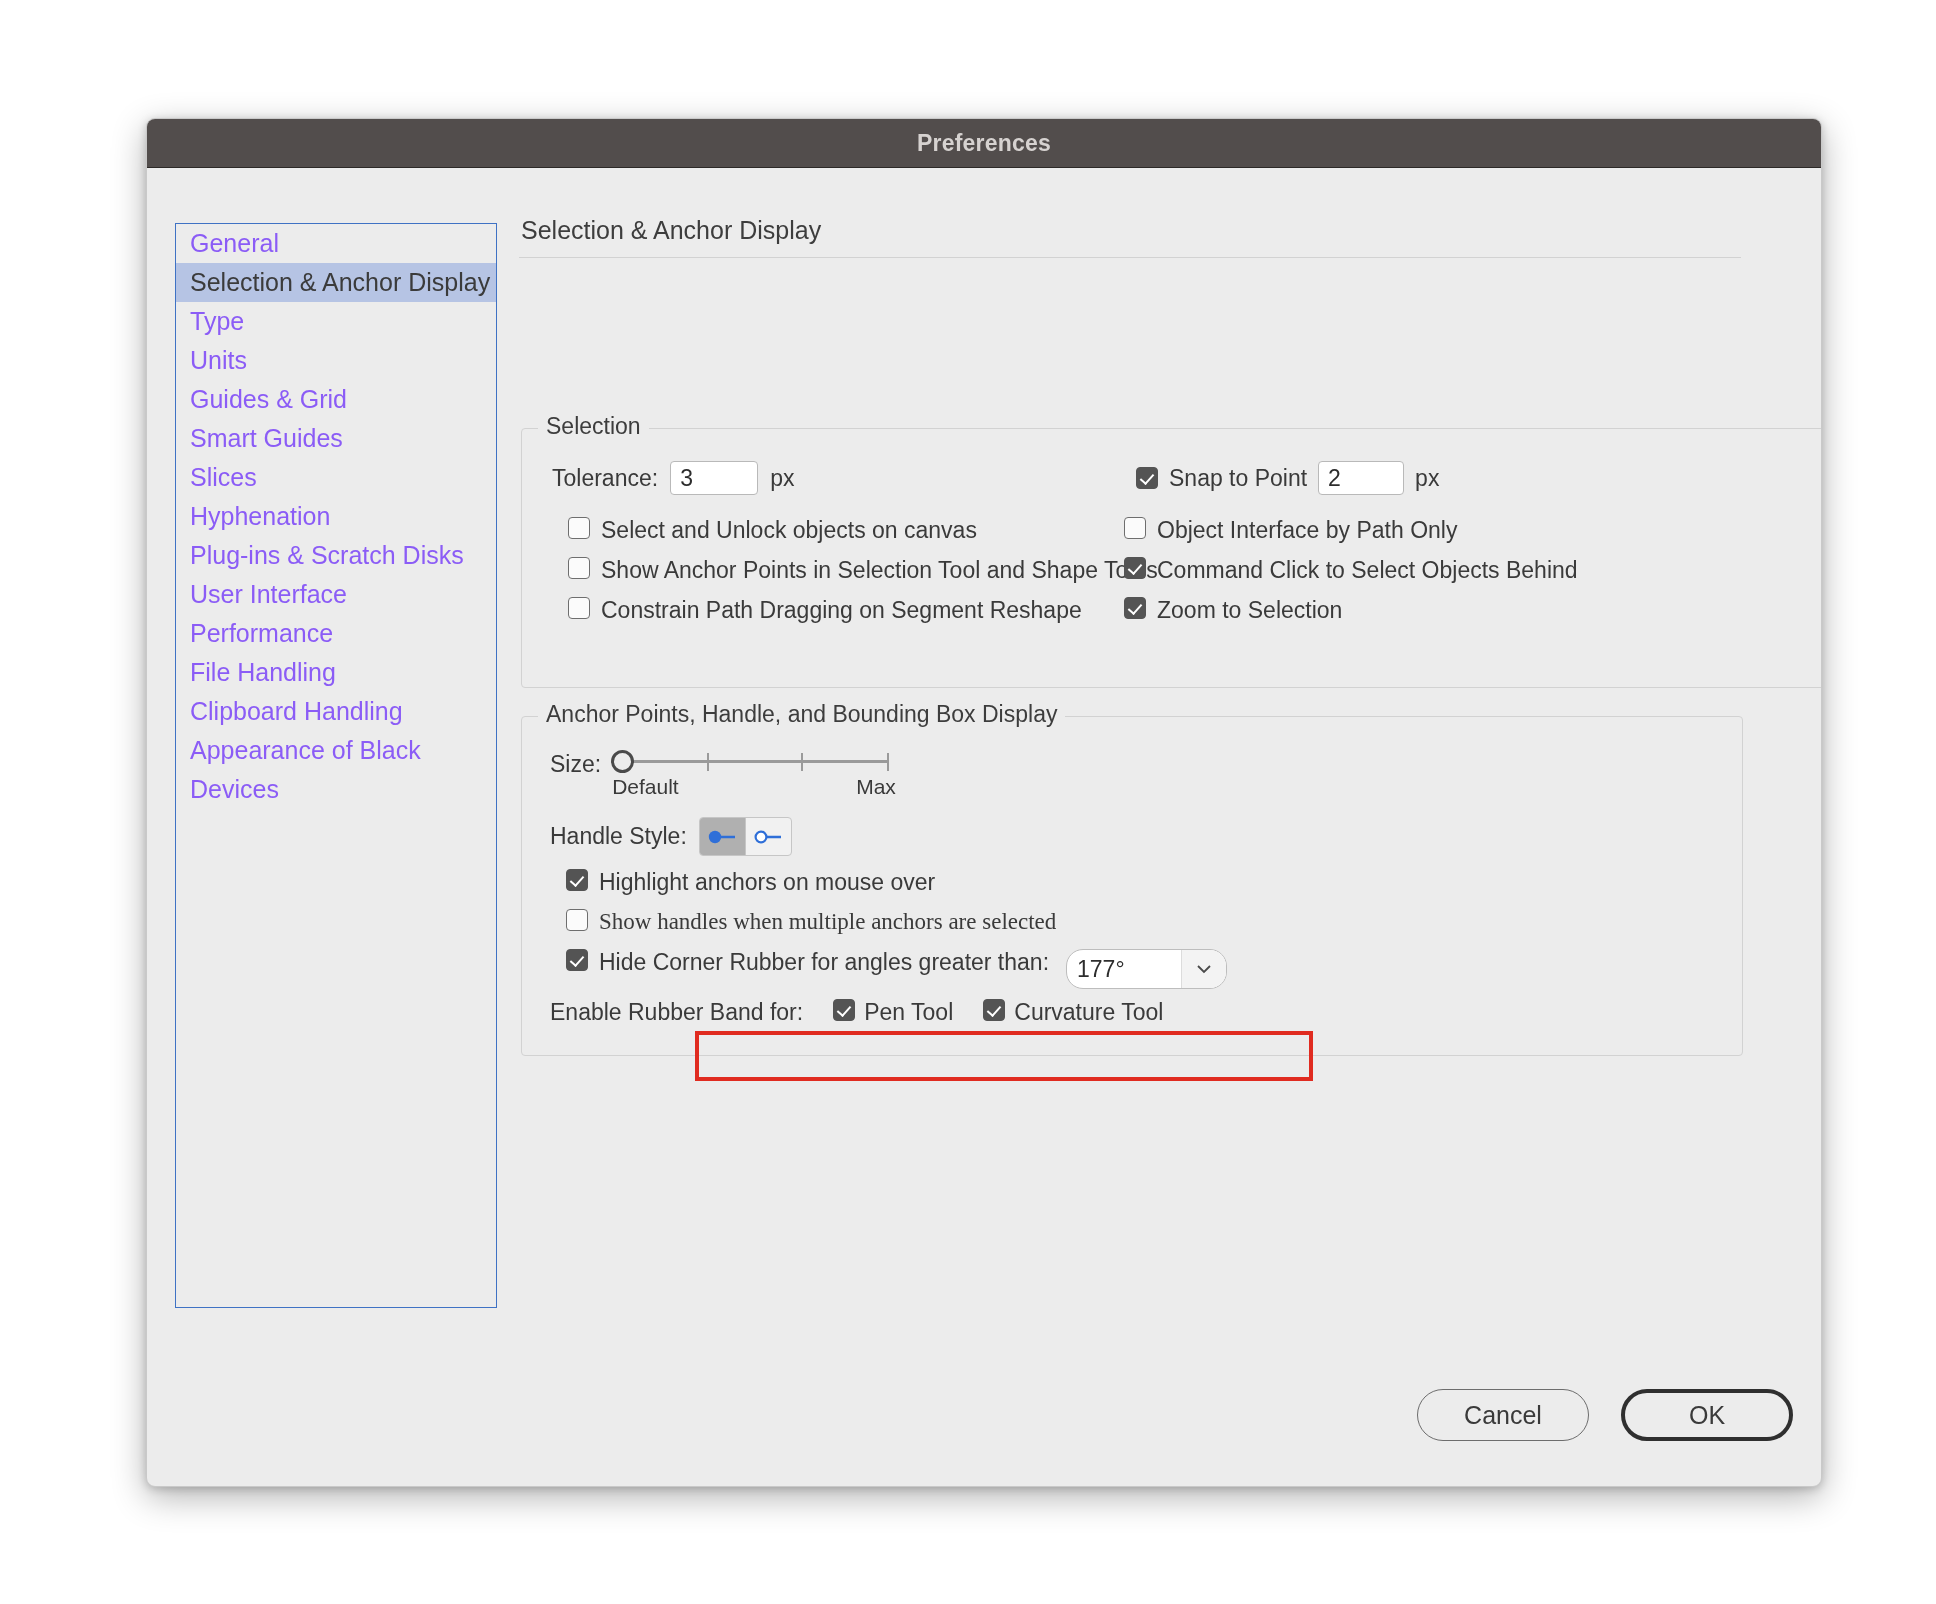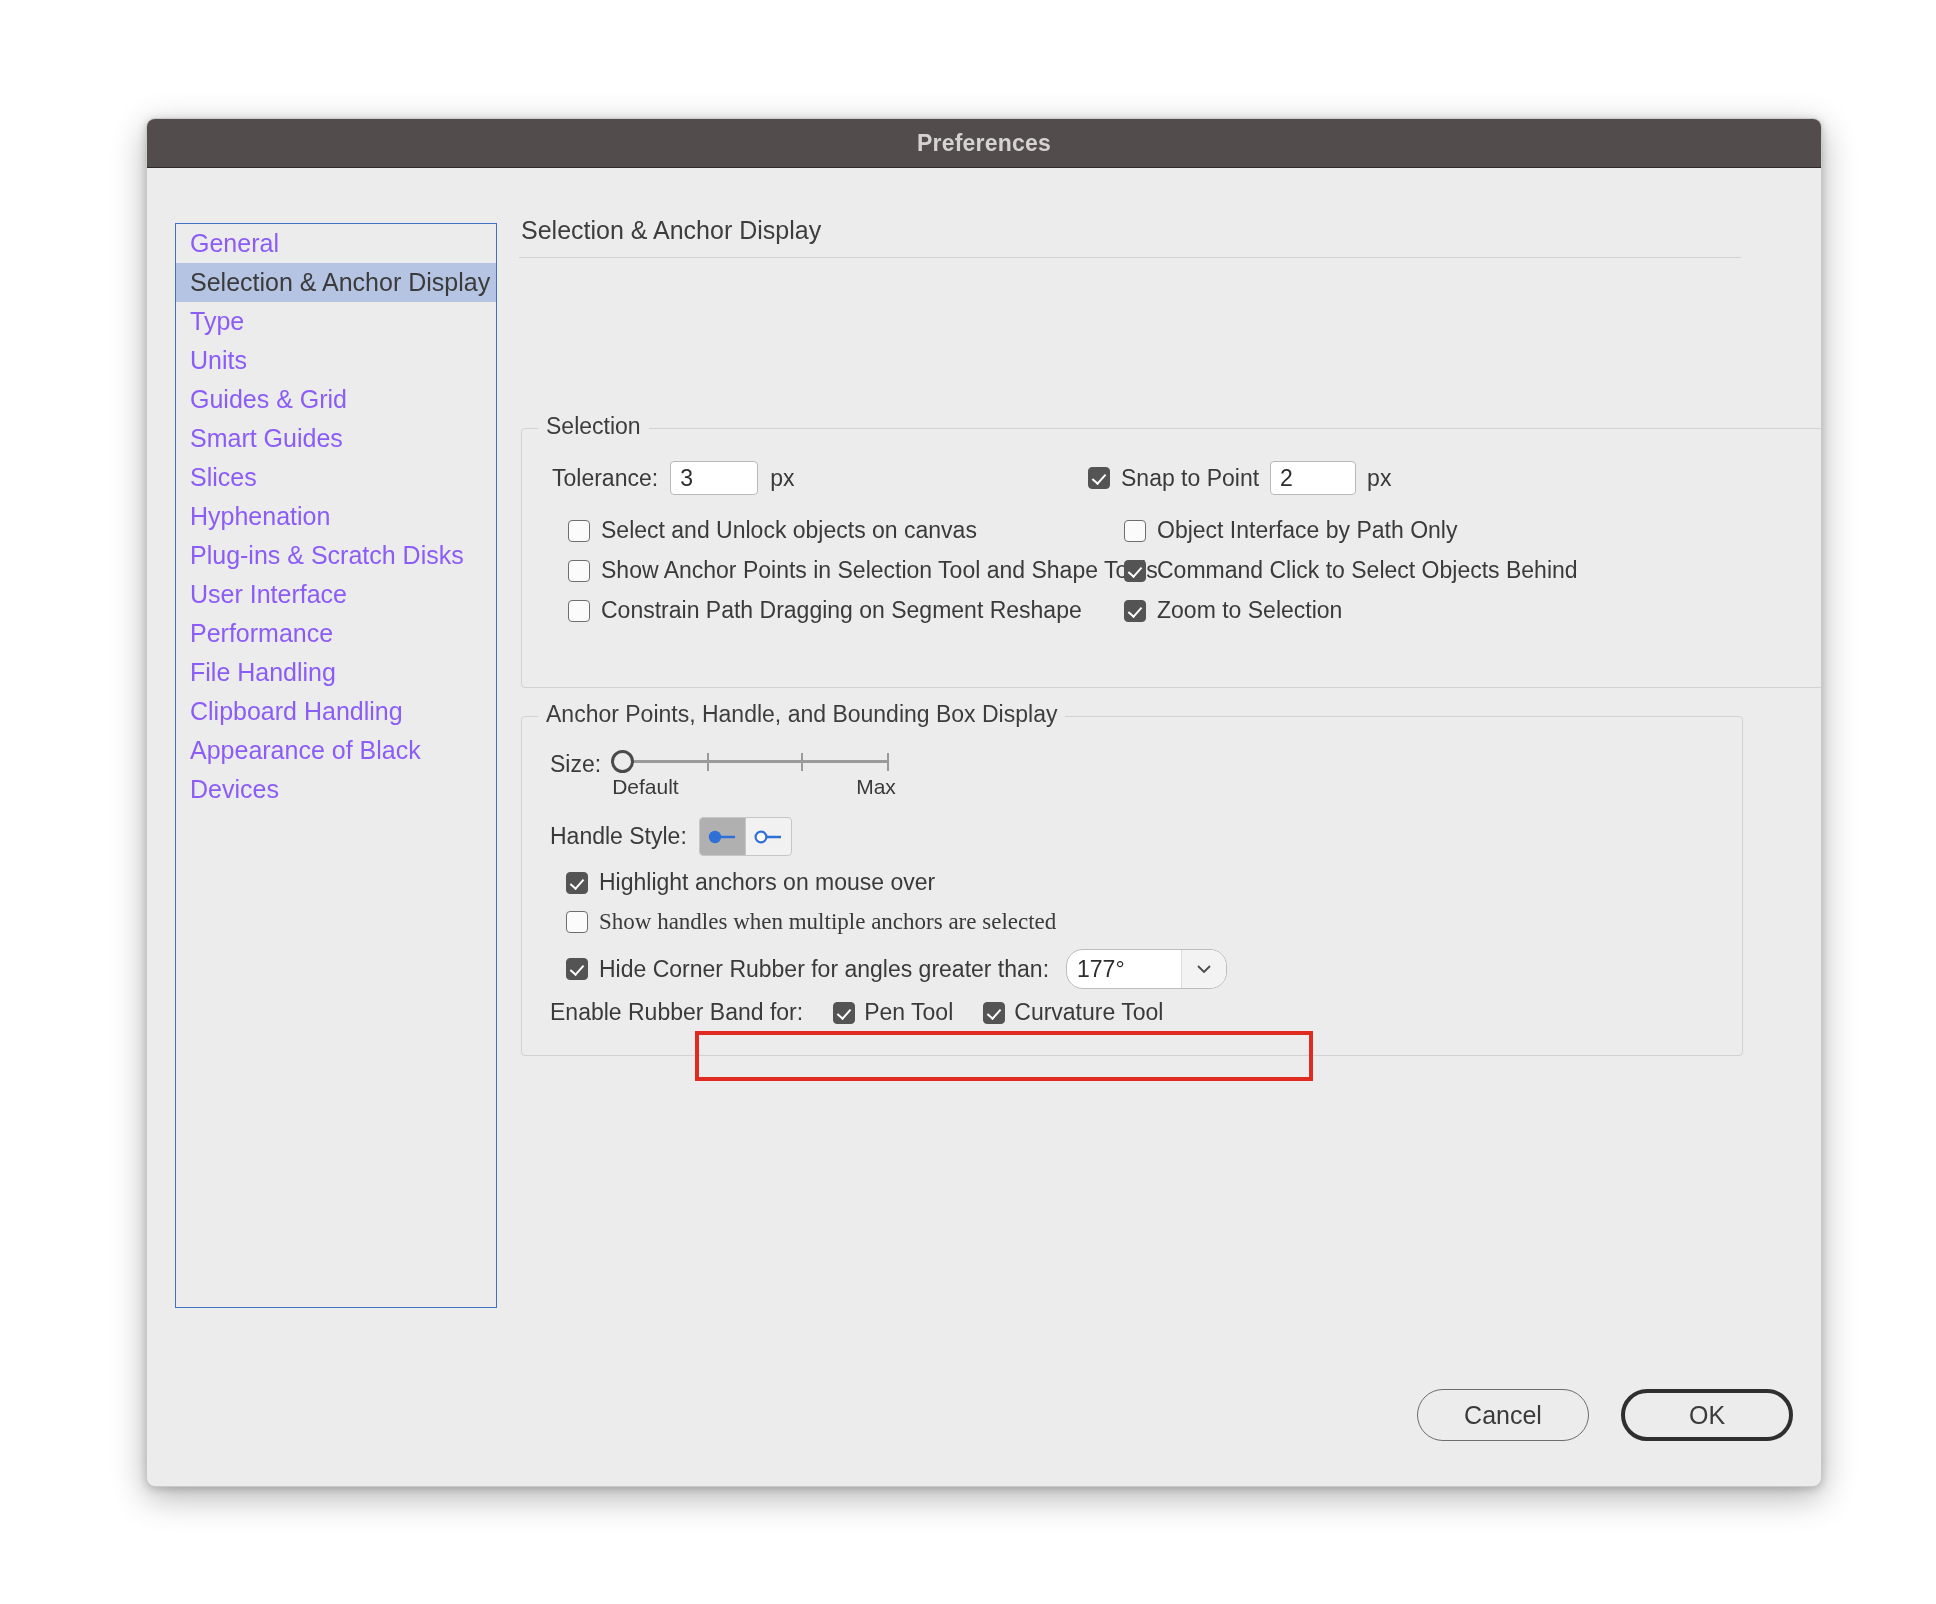--- a/index.html
+++ b/index.html
@@ -154,21 +154,21 @@
   }
   .cb.on::after {
     content: "";
     position: absolute;
     left: 6px; top: 3px;
     width: 6px; height: 11px;
     border: solid #ffffff;
     border-width: 0 2.6px 2.6px 0;
     transform: rotate(42deg);
   }
-  .cbrow { display: flex; align-items: center; gap: 11px; padding-left: 16px; }
+  .cbrow { display: flex; align-items: flex-start; gap: 11px; padding-left: 16px; }
 
   
   .slider-wrap { position: relative; width: 278px; height: 34px; }
   .slider-track {
     position: absolute; left: 14px; right: 0; top: 15px;
     height: 3px; background: #9a9a9a;
   }
   .slider-tick {
     position: absolute; top: 8px; width: 2px; height: 18px; background: #9a9a9a;
   }
@@ -296,21 +296,21 @@
 
       <div class="group" id="group-selection">
         <div class="legend">Selection</div>
 
         <div class="row" style="position:absolute; left:30px; top:32px; gap:12px;">
           <span class="lbl">Tolerance:</span>
           <span class="numfield">3</span>
           <span class="lbl">px</span>
         </div>
 
-        <div class="row" style="position:absolute; left:566px; top:32px; gap:11px;">
+        <div class="row" style="position:absolute; left:614px; top:32px; gap:11px;">
           <span class="cb on"></span>
           <span class="lbl">Snap to Point</span>
           <span class="numfield" style="width:86px;">2</span>
           <span class="lbl">px</span>
         </div>
 
         <div class="cbrow" style="position:absolute; left:30px; top:88px;">
           <span class="cb off"></span>
           <span class="lbl">Select and Unlock objects on canvas</span>
         </div>

